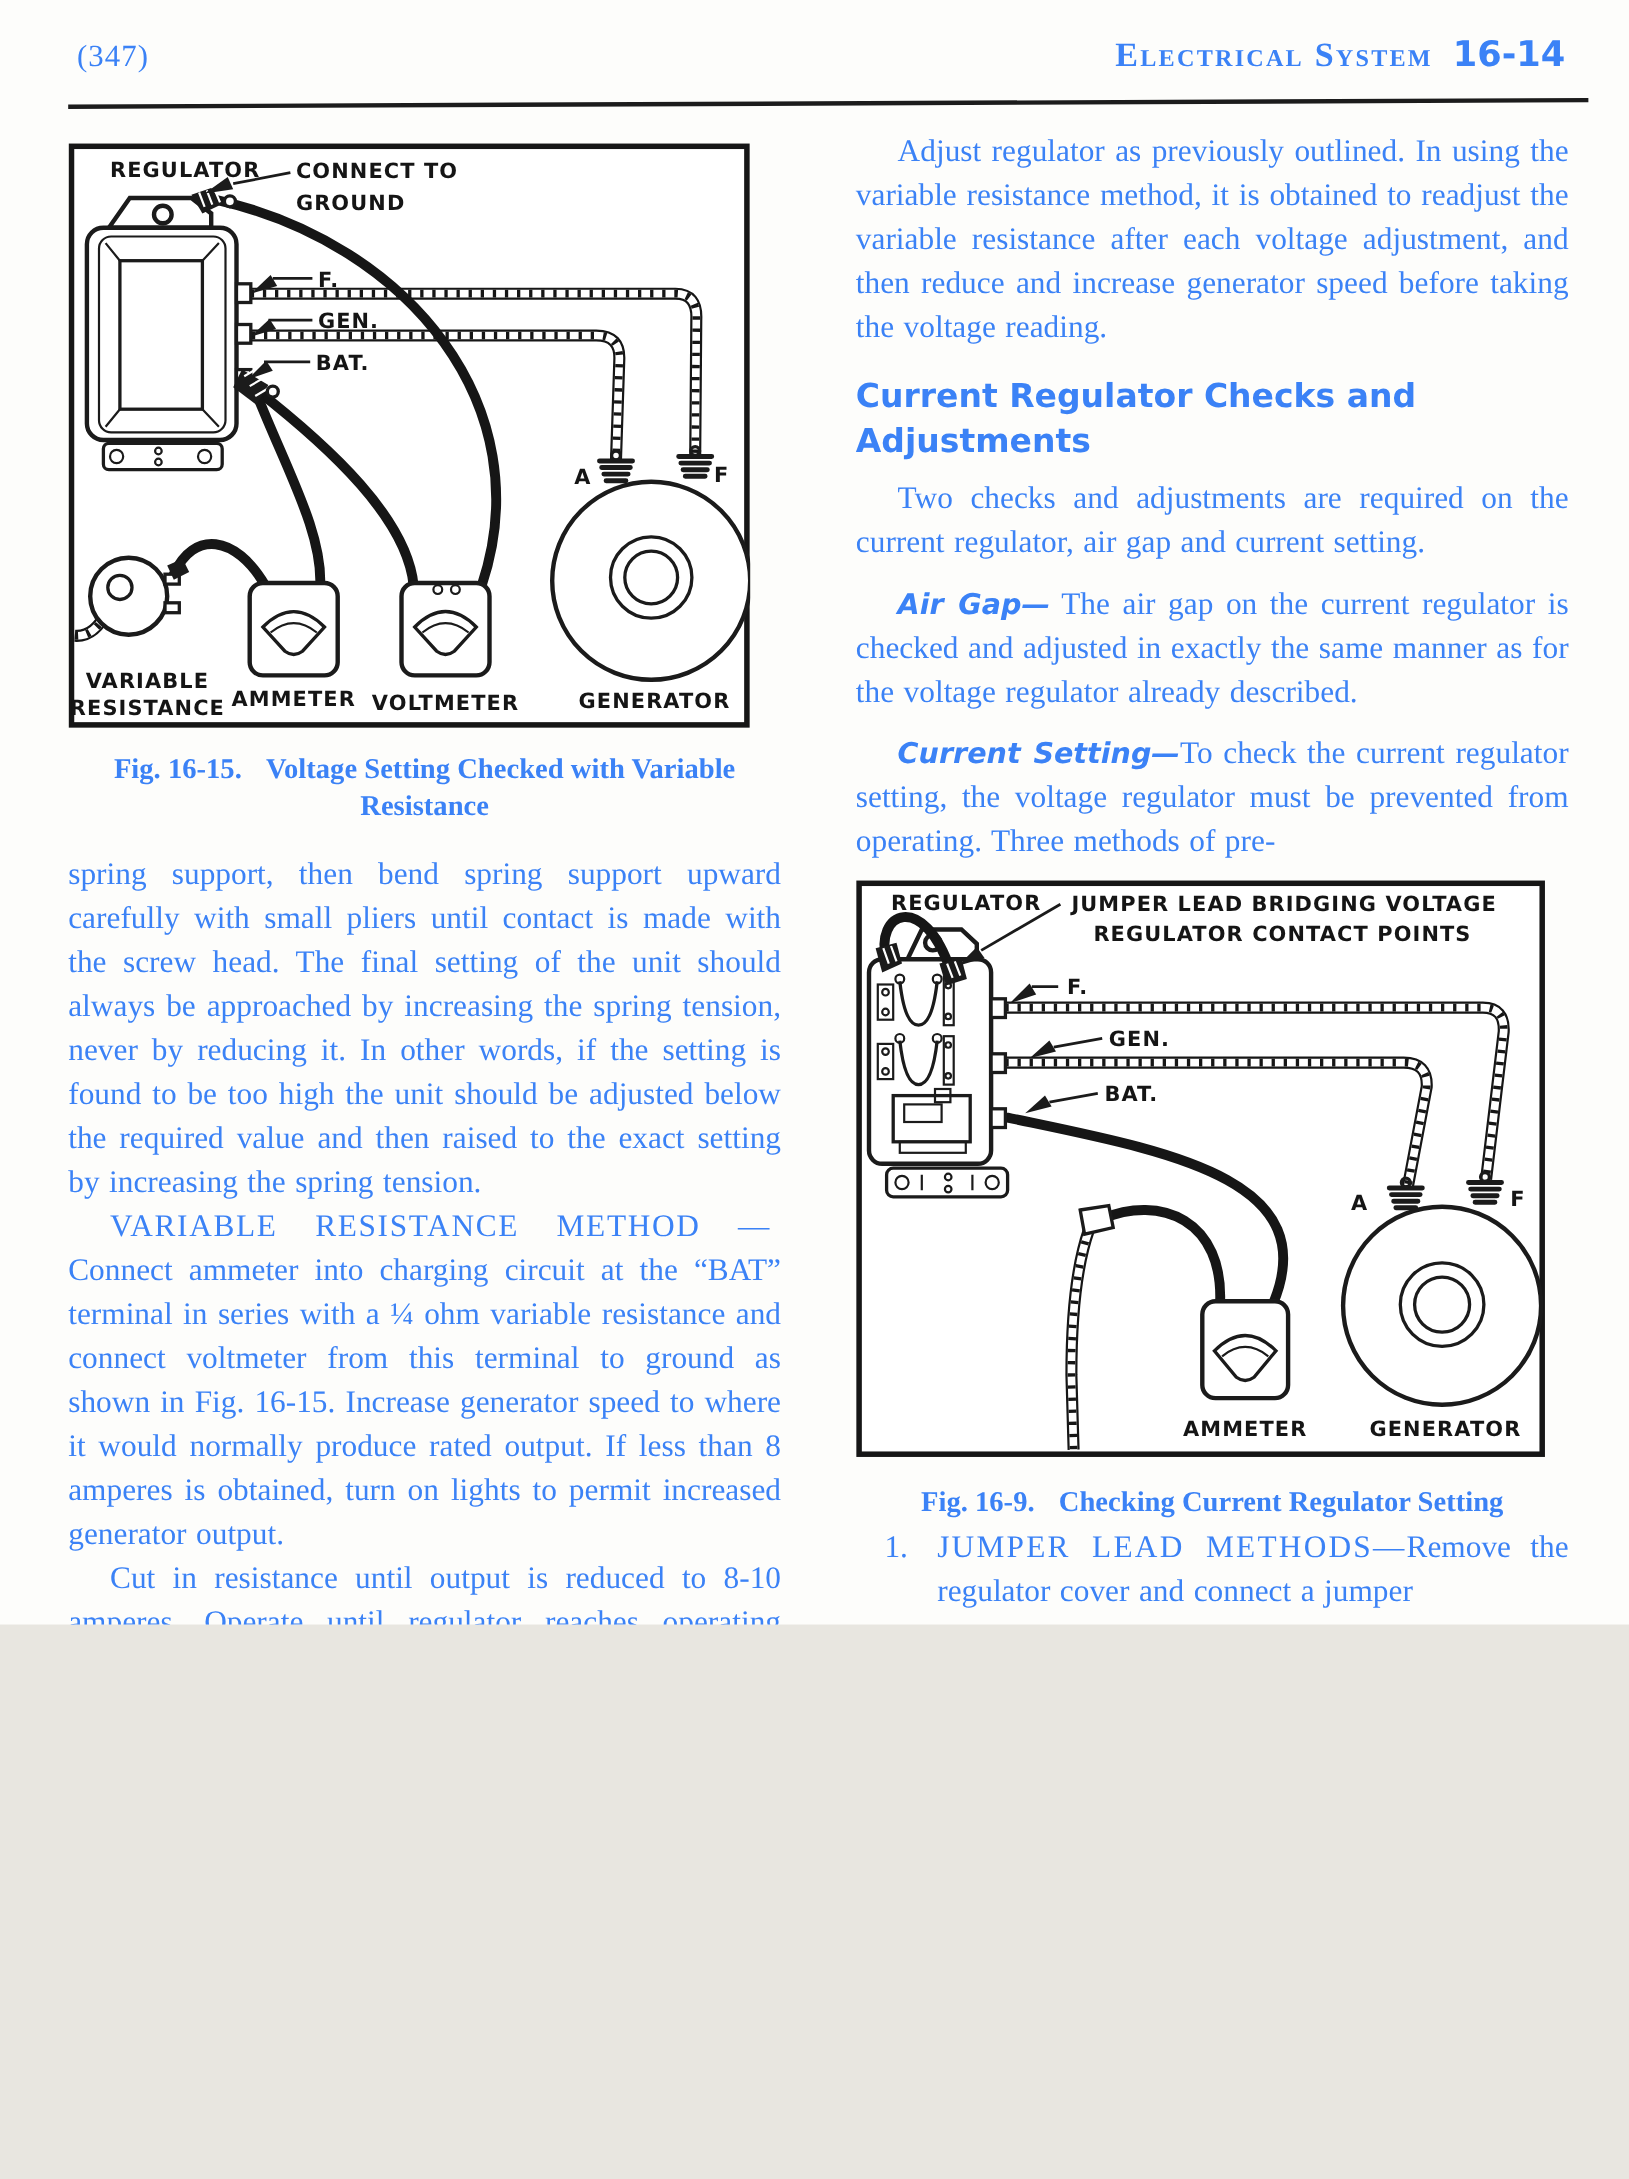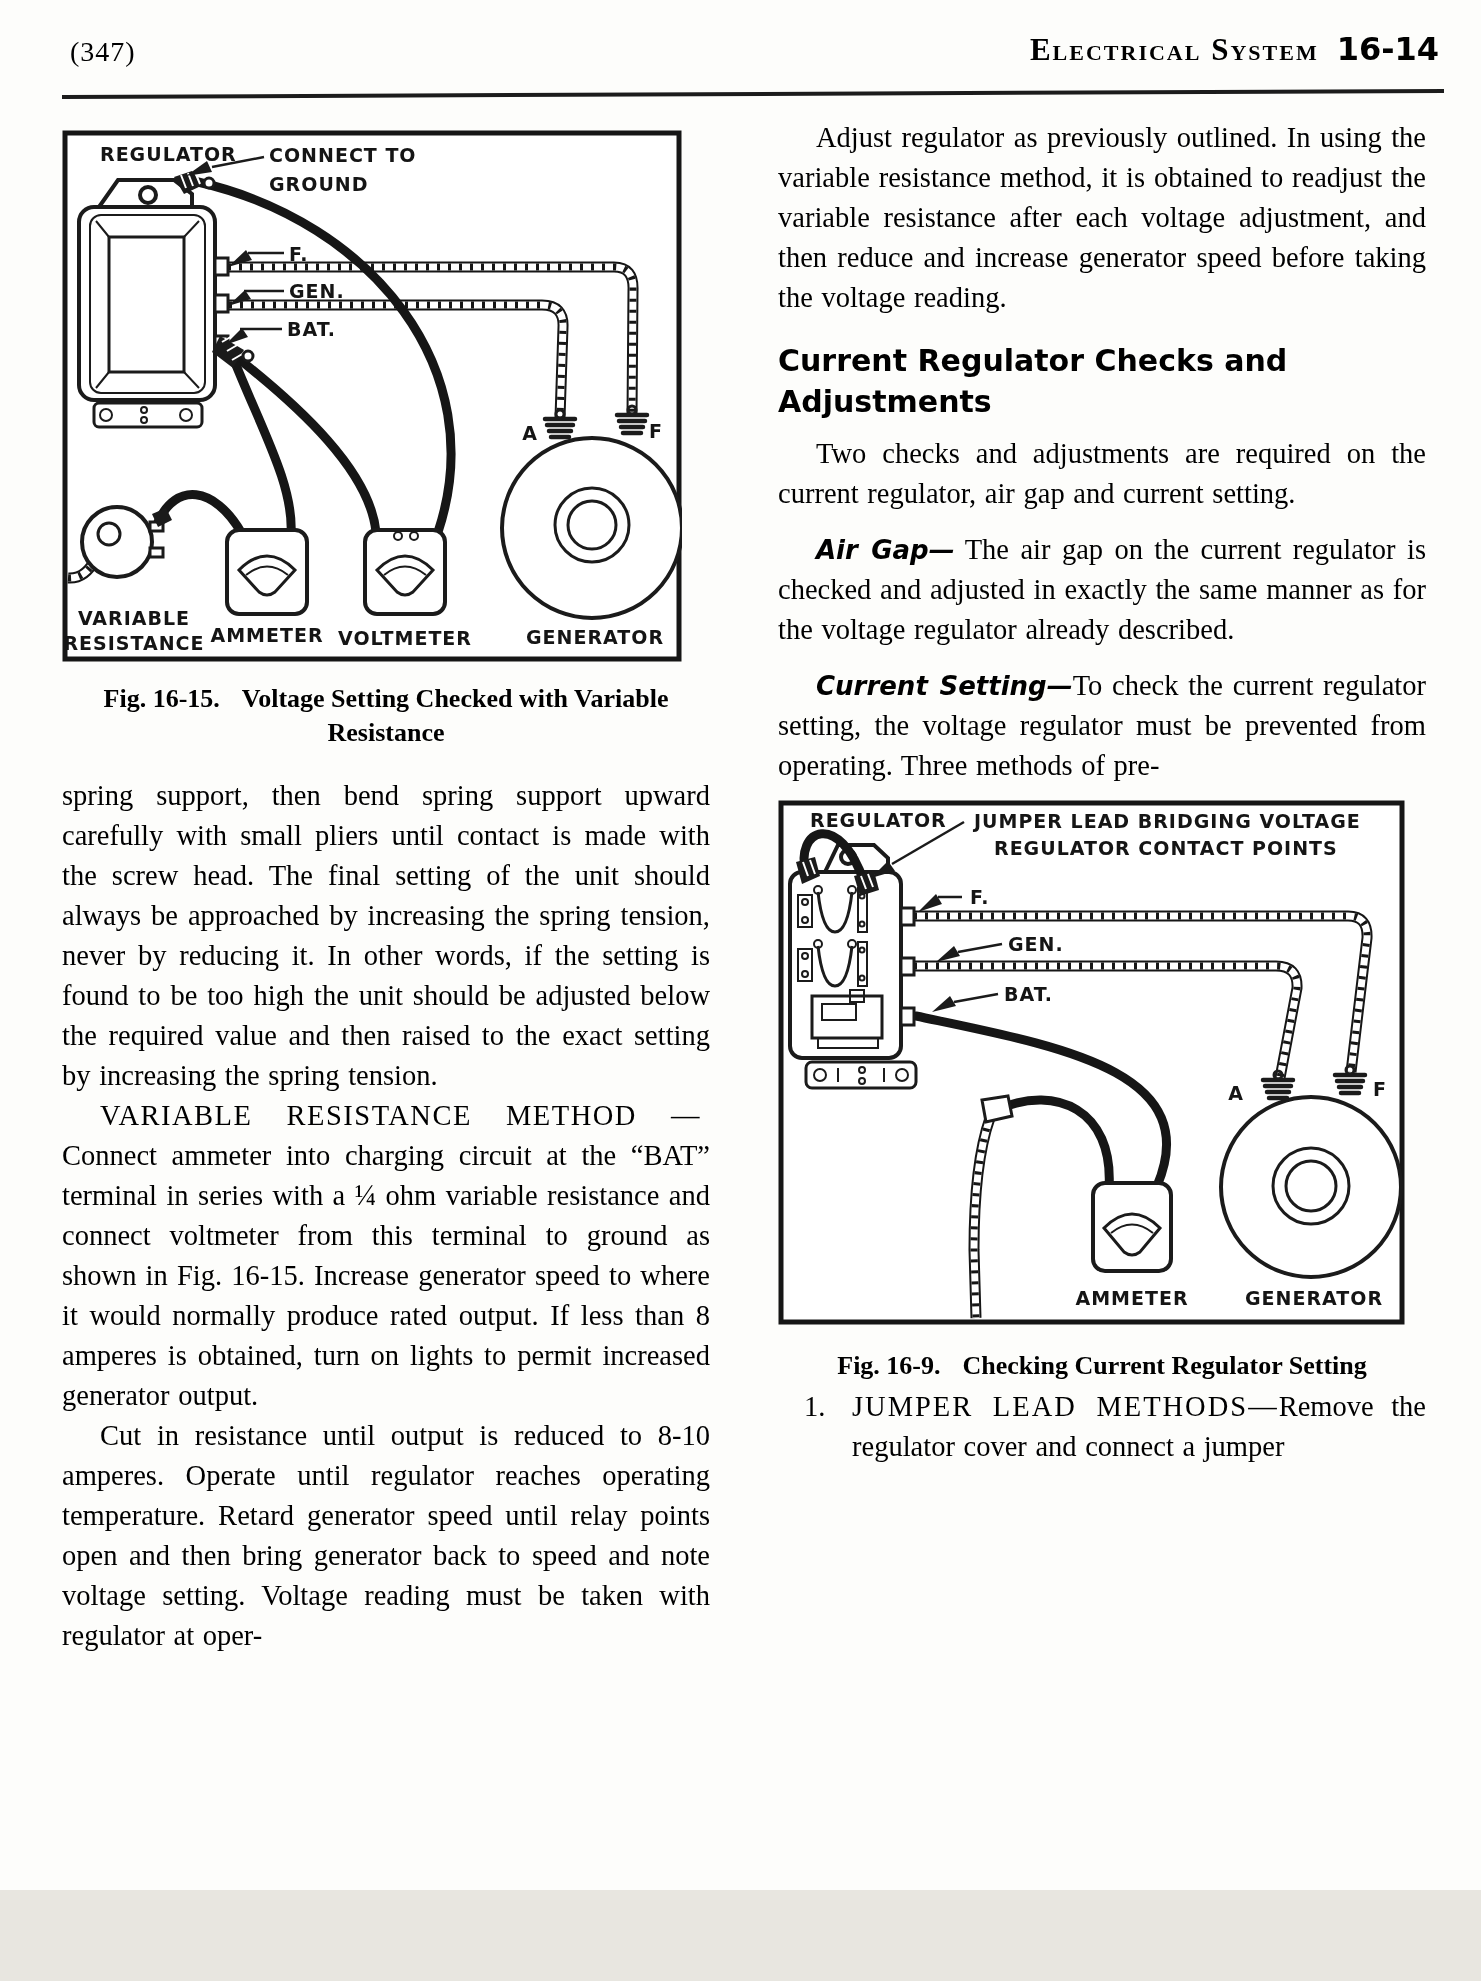--- a/index.html
+++ b/index.html
@@ -1,21 +1,21 @@
 <!DOCTYPE html>
 <html><head>
 <meta charset="utf-8">
 <style>
   html,body{margin:0;padding:0;background:#e8e6e0;}
-  .page{position:relative;width:1481px;height:1890px;background:#fdfdfb;color:#000000;
+  .page{position:relative;width:1481px;height:1477px;background:#fdfdfb;color:#3b82f6;
         font-family:"Liberation Serif",serif;overflow:hidden;}
   
   .hdr{position:absolute;top:30px;left:62px;right:40px;height:52px;}
   .pageno{position:absolute;left:8px;top:6px;font-size:28px;letter-spacing:1px;}
-  .hdr-right{position:absolute;right:2px;top:0;white-space:nowrap;}
+  .hdr-right{position:absolute;right:18px;top:0;white-space:nowrap;}
   .sc{font-variant:small-caps;font-size:31px;letter-spacing:2px;font-weight:600;}
   .pref{font-family:"DejaVu Sans",sans-serif;font-weight:bold;font-size:32px;margin-left:18px;}
   .rule{position:absolute;top:92px;left:62px;width:1382px;height:4px;background:#1c1c1c;
         transform:rotate(-0.25deg);}
   
   .col{position:absolute;top:118px;width:648px;}
   .col.left{left:62px;}
   .col.right{left:778px;}
   p.body{font-size:28.5px;line-height:40px;text-align:justify;margin:0;text-indent:38px;
          word-spacing:1.5px;}

